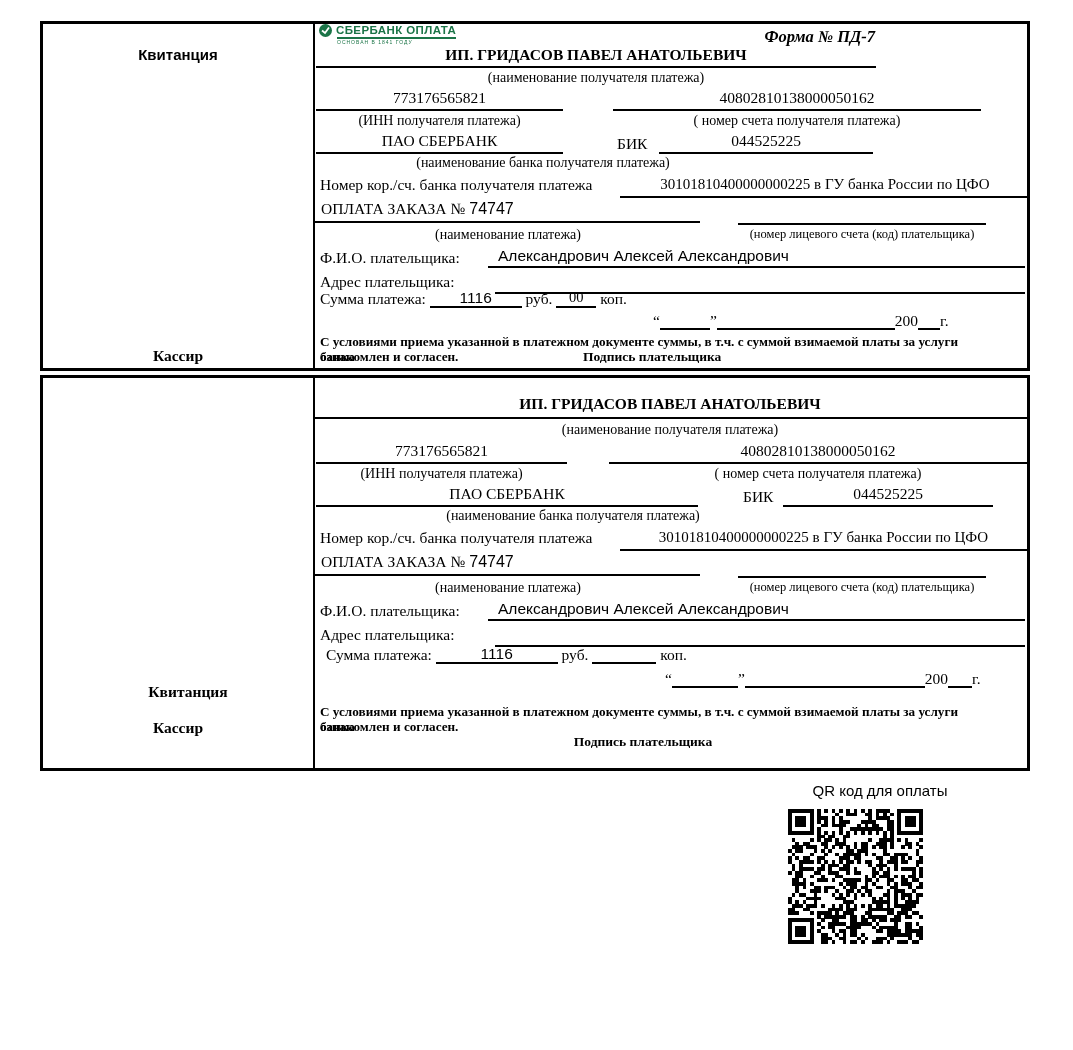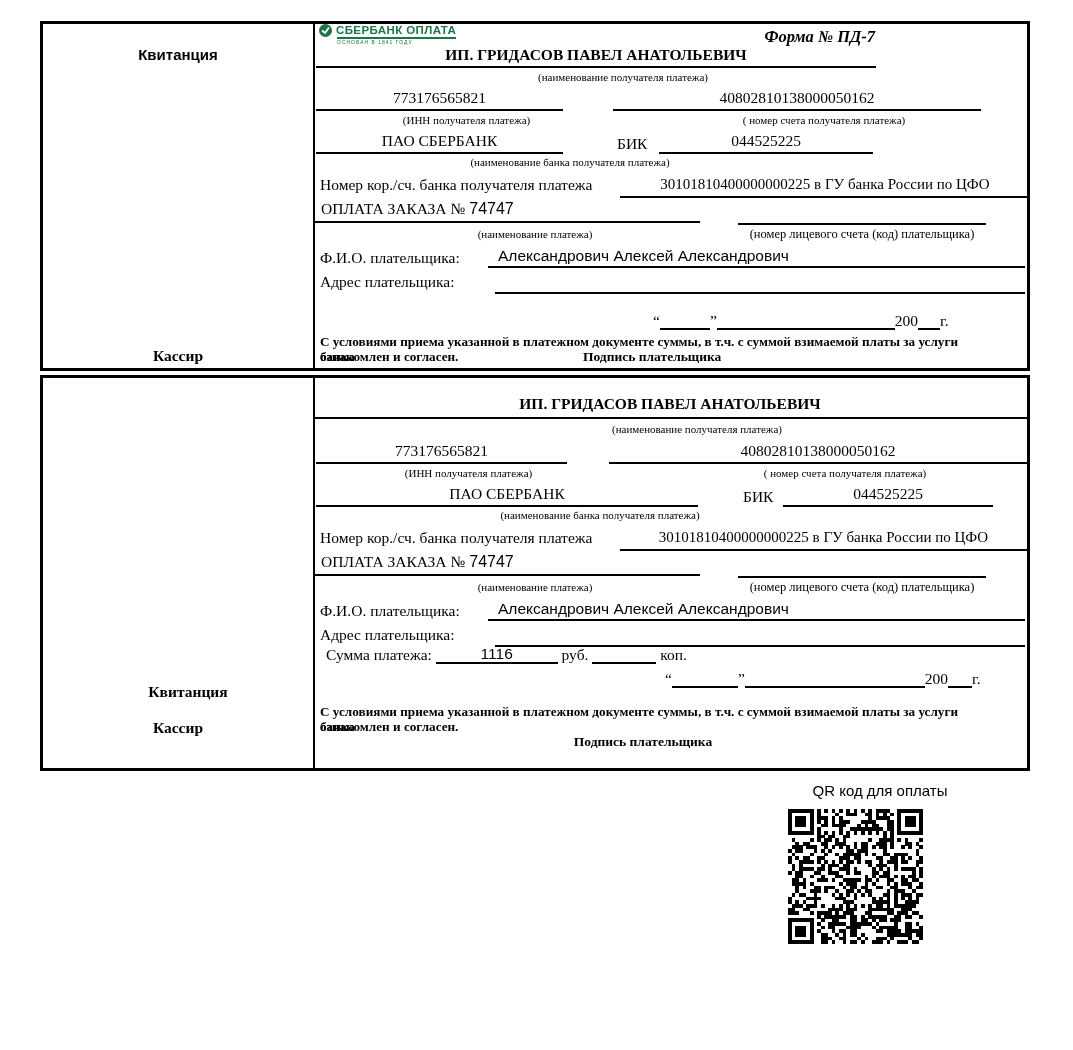--- a/index.html
+++ b/index.html
@@ -8,21 +8,21 @@
   .sans{font-family:"Liberation Sans","DejaVu Sans",sans-serif;}
   .b{font-weight:bold;}
   .i{font-style:italic;}
   .c{text-align:center;}
   .r{text-align:right;}
   .abs{position:absolute;}
   .bb{border-bottom:2px solid #000;}
   .box{position:absolute;border:3px solid #000;background:#fff;}
   .vline{position:absolute;top:0;bottom:0;width:2px;background:#000;}
   .t{font-size:15.5px;line-height:19px;}
-  .cap{font-size:11px;line-height:15px;padding-left:27px;}
+  .cap{font-size:14px;line-height:15px;}
   .small{font-size:13.2px;line-height:15px;font-weight:bold;}
   .blank{display:inline-block;border-bottom:2px solid #000;text-align:center;vertical-align:bottom;height:18px;}
   .logo-sub{border-top:2px solid #1b7447;margin:1px 0 0 18px;}
 </style>
 </head>
 <body>
 
 <div class="page">
 
   <div class="box" style="left:40px;top:21px;width:984px;height:344px;">
@@ -70,20 +70,27 @@
     <div class="abs bb" style="left:695px;width:248px;top:175px;height:24px;"></div>
     <div class="abs serif c cap" style="left:273px;width:384px;top:203px;">(наименование платежа)</div>
     <div class="abs serif c" style="left:695px;width:248px;top:203px;font-size:12.5px;">(номер лицевого счета (код) плательщика)</div>
 
     <div class="abs serif t" style="left:277px;top:224px;">Ф.И.О. плательщика:</div>
     <div class="abs sans bb" style="left:445px;right:2px;top:221px;height:23px;padding-left:10px;font-size:15.5px;line-height:22px;box-sizing:border-box;">Александрович Алексей Александрович</div>
 
     <div class="abs serif t" style="left:277px;top:248px;">Адрес плательщика:</div>
     <div class="abs bb" style="left:452px;right:2px;top:245px;height:23px;"></div>
 
+    <div class="abs serif t" style="left:277px;top:264px;white-space:nowrap;">
+      <span>Сумма платежа:</span>
+      <span class="blank sans" style="width:92px;font-size:15.5px;">1116</span>
+      <span>руб.</span>
+      <span class="blank serif" style="width:40px;font-size:14.5px;">00</span>
+      <span>коп.</span>
+    </div>
 
     <div class="abs serif t" style="left:610px;top:286px;white-space:nowrap;">
       <span>“</span><span class="blank" style="width:50px;"></span><span>”</span><span class="blank" style="width:178px;"></span><span>200</span><span class="blank" style="width:22px;"></span><span>г.</span>
     </div>
 
     <div class="abs serif small" style="left:277px;width:665px;top:310px;">С условиями приема указанной в платежном документе суммы, в т.ч. с суммой взимаемой платы за услуги банка</div>
     <div class="abs serif small" style="left:277px;top:325px;">ознакомлен и согласен.</div>
     <div class="abs serif b" style="left:540px;top:325px;font-size:13.5px;">Подпись плательщика</div>
   </div>
 

